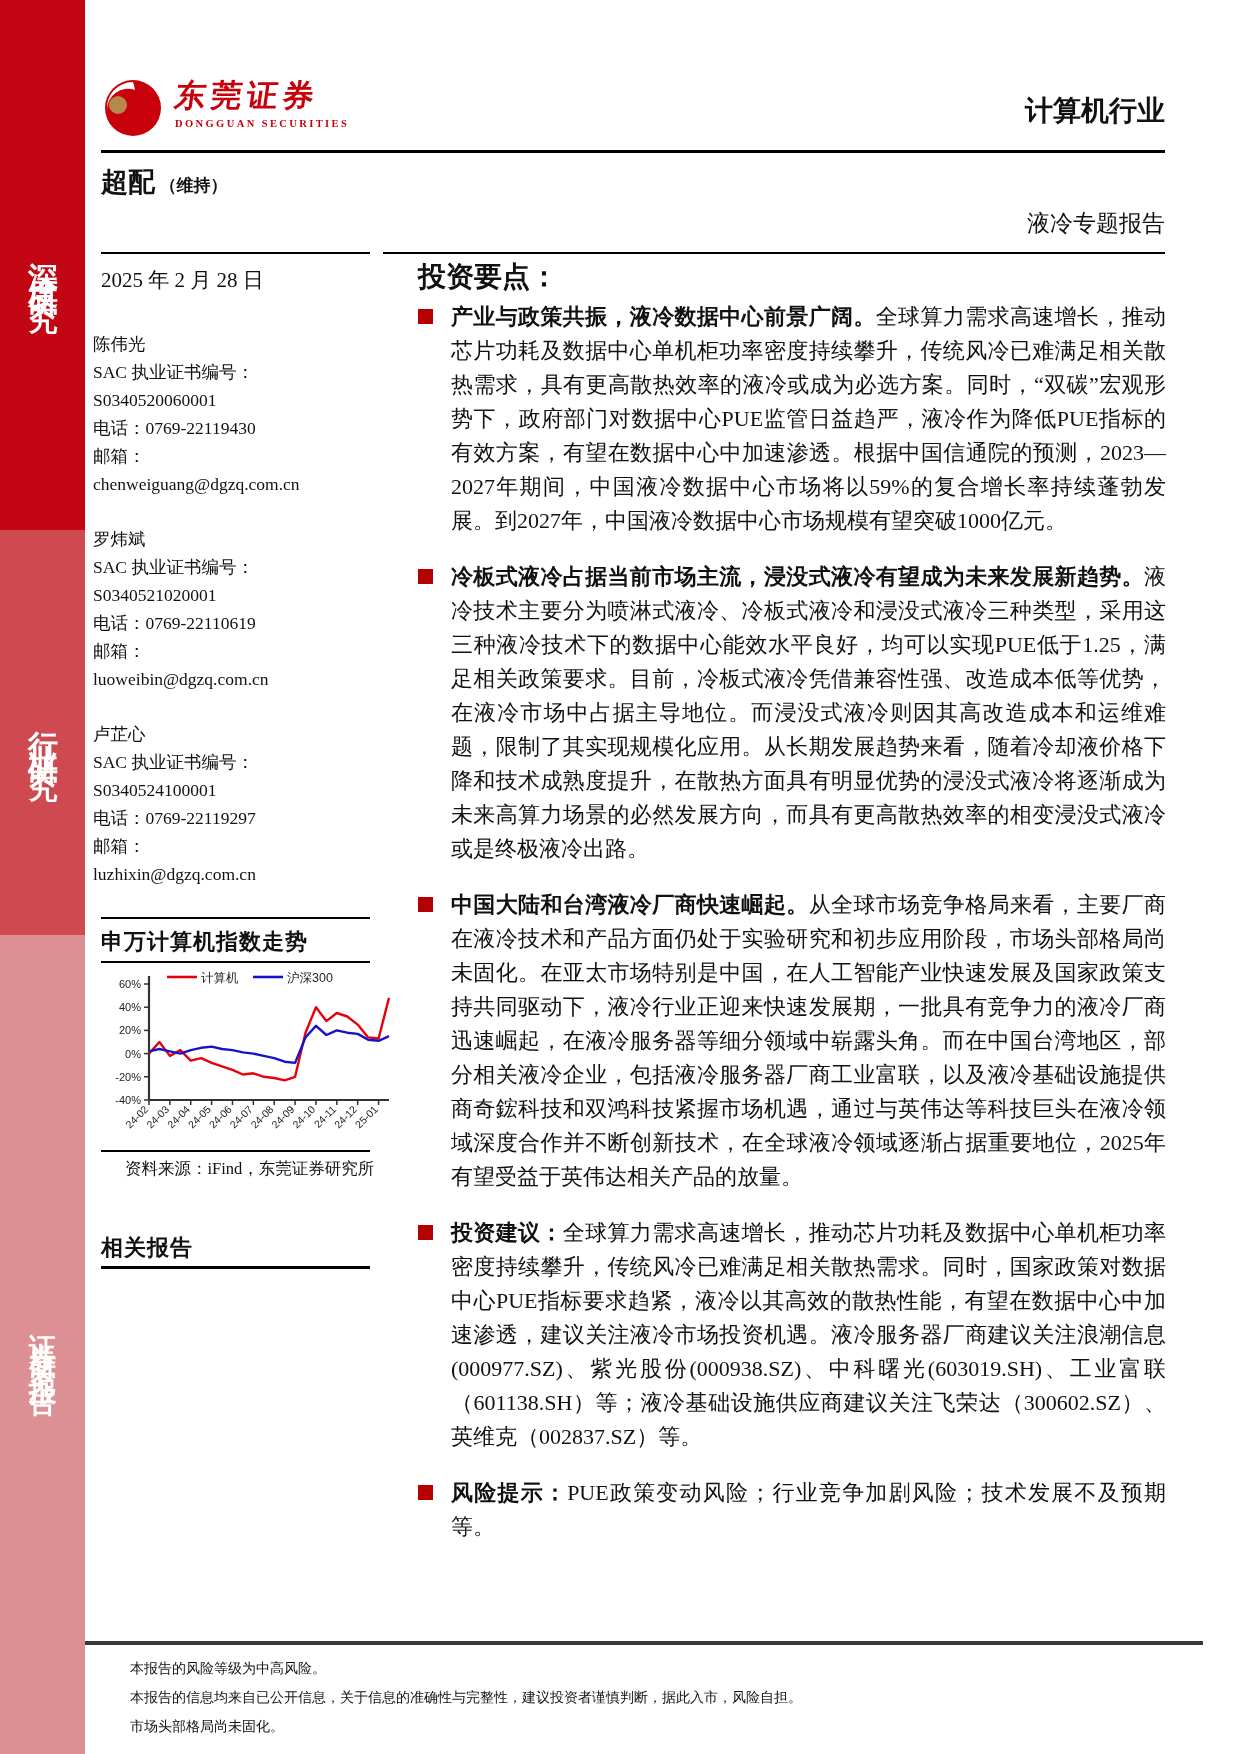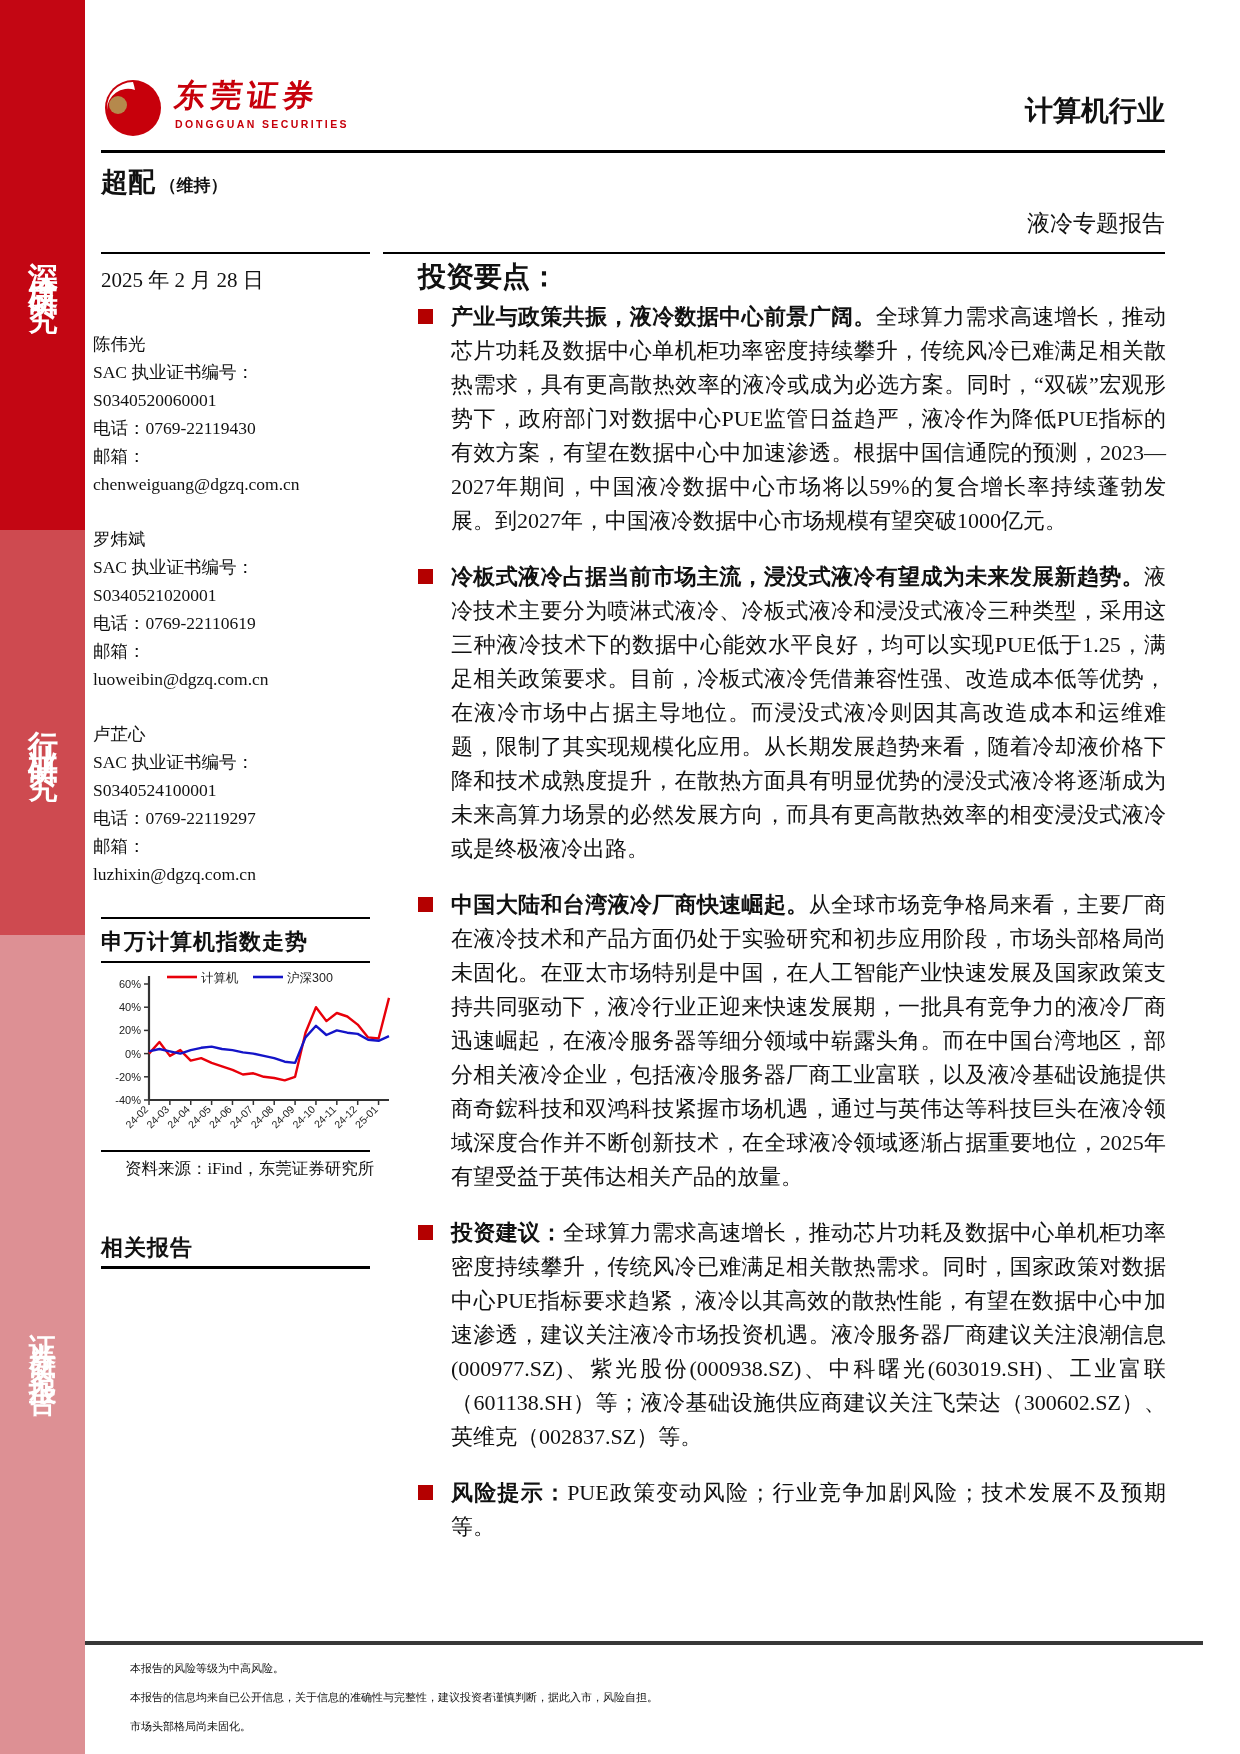--- a/index.html
+++ b/index.html
@@ -24,21 +24,21 @@
   .content { position:absolute; left:85px; top:0; width:1155px; height:1754px; }
   .hr { position:absolute; background:#000; height:2px; }
   
   .logo { position:absolute; left:16px; top:76px; display:flex; align-items:flex-start; gap:10px; }
   .brand-cn {
     color:#c7000b; font-weight:bold; font-size:31px; letter-spacing:5px;
     font-family:"Liberation Sans", sans-serif; transform:skewX(-8deg); line-height:40px;
   }
   .brand-en {
     color:#c7000b; font-size:10.5px; font-weight:bold; letter-spacing:2.4px;
-    font-family:Liberation Sans, sans-serif; margin-top:2px;
+    font-family:Liberation Serif, serif; margin-top:2px;
   }
   .industry {
     position:absolute; top:92px; right:75px; font-size:28px; font-weight:bold;
     font-family:"Liberation Sans", sans-serif;
   }
   .header-line { top:150px; left:16px; width:1064px; height:3px; }
   .rating { position:absolute; left:16px; top:164px; font-family:"Liberation Sans", sans-serif; }
   .rating-main { font-size:27px; font-weight:bold;margin-top:46px; }
   .rating-note { font-size:17px; font-weight:bold; }
   .title {
@@ -75,21 +75,21 @@
   .bullets { position:absolute; left:333px; top:300px; width:748px; }
   .bullet {
     position:relative; padding-left:33px; margin-bottom:22px;
     font-size:22px; line-height:34px; text-align:justify;
   }
   .sq { position:absolute; left:0; top:9px; width:15px; height:15px; background:#b40000; }
   .lead { font-weight:bold; font-family:"Liberation Sans", sans-serif; }
   
   .footer-rule { position:absolute; left:0px; top:1641px; width:1118px; height:4px; background:#383838; }
   .footer-lines { position:absolute; left:45px; top:1654px; font-family:"Liberation Sans", sans-serif;
-    font-size:11px; line-height:29px; }
+    font-size:14px; line-height:29px; }
 </style>
 </head>
 <body>
 
 <div class="page">
 
   <aside class="ribbon">
     <div class="zone zone1">
       <span class="vtext">深度研究</span>
     </div>

